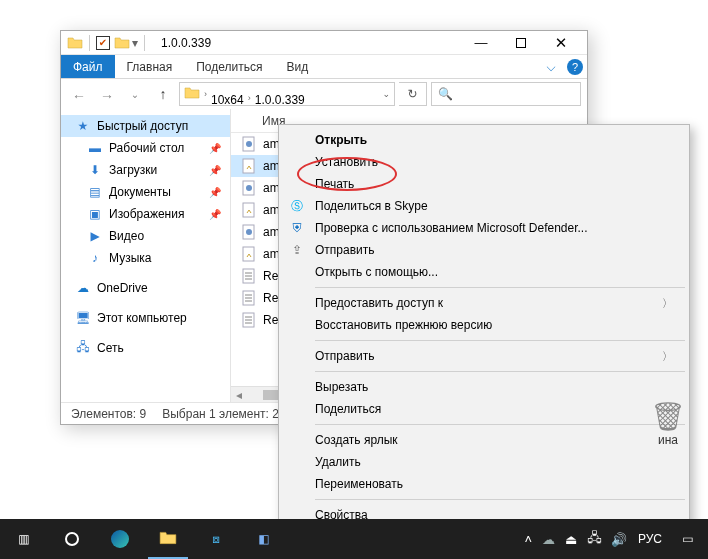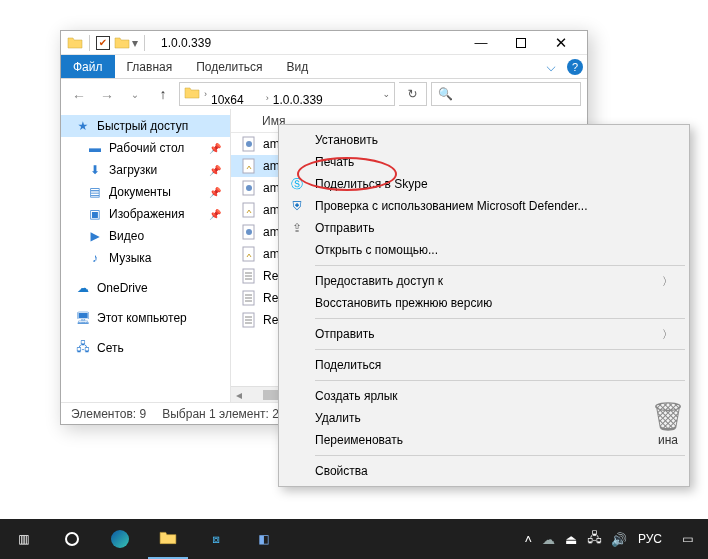--- a/index.html
+++ b/index.html
@@ -21,21 +21,21 @@
   .rt { padding: 0 12px; display: flex; align-items: center; color: #333; }
   .rt.file { background: #1979ca; color: #fff; }
   .rt-spacer { flex: 1; }
   .rt-help { width: 24px; display: flex; align-items: center; justify-content: center; }
   .help-circle { width: 16px; height: 16px; border-radius: 50%; background: #1979ca; color: #fff; font-size: 11px; display: flex; align-items: center; justify-content: center; }
 
   .addrbar { height: 30px; display: flex; align-items: center; padding: 3px 6px; gap: 4px; }
   .navbtn { width: 24px; height: 24px; display: flex; align-items: center; justify-content: center; color: #888; font-size: 14px; }
   .navbtn.on { color: #333; }
   .breadcrumb { flex: 1; height: 24px; border: 1px solid #ccc; display: flex; align-items: center; padding: 0 4px; gap: 4px; }
-  .bcseg { display: flex; align-items: flex-start; gap: 22px; margin-top: 12px; }
+  .bcseg { display: flex; align-items: flex-start; gap: 4px; margin-top: 12px; }
   .bctri { color: #666; font-size: 9px; }
   .refresh { width: 28px; height: 24px; border: 1px solid #ccc; border-left: none; display: flex; align-items: center; justify-content: center; color: #555; }
   .search { width: 150px; height: 24px; border: 1px solid #ccc; display: flex; align-items: center; padding: 0 6px; color: #888; }
   .search span { flex: 1; }
   .search .mag { color: #555; }
 
   .body { display: flex; height: calc(100% - 24px - 24px - 30px - 22px); }
   .sidebar { width: 170px; border-right: 1px solid #e4e4e4; padding-top: 6px; overflow: hidden; }
   .sb-item { display: flex; align-items: center; height: 22px; padding: 0 8px 0 26px; gap: 6px; position: relative; }
   .sb-item .pin { position: absolute; right: 8px; color: #666; font-size: 10px; }
@@ -306,20 +306,23 @@
     </div>
   </div>
 
   <div class="status">
     <span>Элементов: 9</span>
     <span>Выбран 1 элемент: 2</span>
   </div>
 </div>
 
 <div class="ctx">
+  <div class="ci bold">
+      <span>Открыть</span>
+    </div>
   <div class="ci">
       <span>Установить</span>
     </div>
   <div class="ci">
       <span>Печать</span>
     </div>
   <div class="ci">
     <span class="cico" style="color:#00aff0">Ⓢ</span>
     <span>Поделиться в Skype</span>
   </div>
@@ -341,20 +344,23 @@
     </div>
   <div class="ci">
       <span>Восстановить прежнюю версию</span>
     </div>
   <div class="csep"></div>
   <div class="ci">
       <span>Отправить</span>
       <span class="sub">〉</span>
     </div>
   <div class="csep"></div>
+  <div class="ci">
+      <span>Вырезать</span>
+    </div>
   <div class="ci">
       <span>Поделиться</span>
     </div>
   <div class="csep"></div>
   <div class="ci">
       <span>Создать ярлык</span>
     </div>
   <div class="ci">
       <span>Удалить</span>
     </div>

